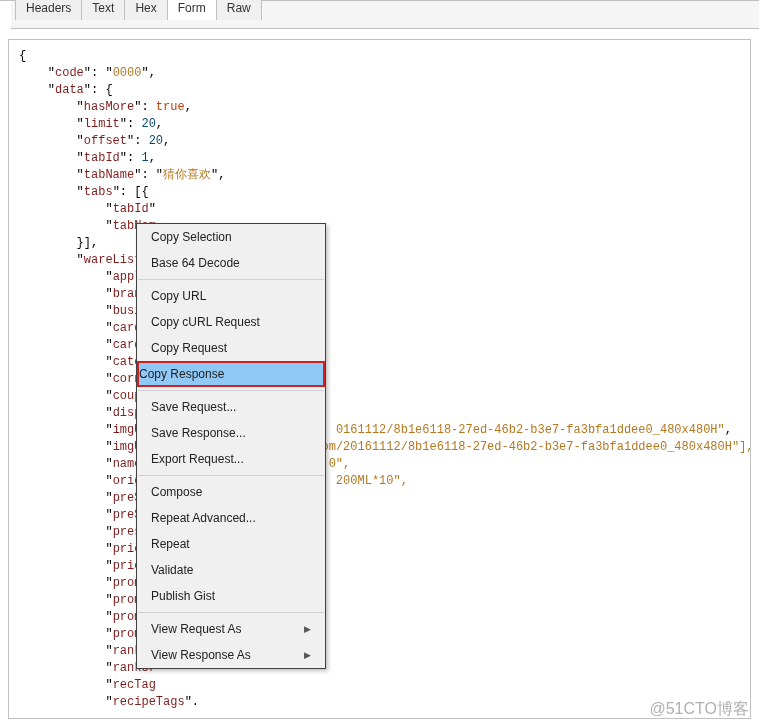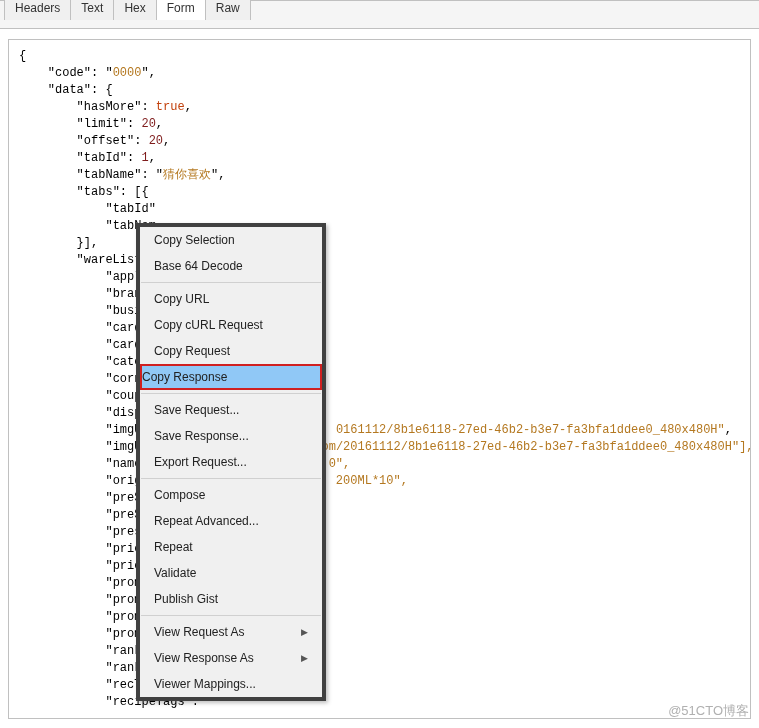--- a/index.html
+++ b/index.html
@@ -13,20 +13,21 @@
       position: relative;
     }
     .top-border { border-top: 1px solid #c0c0c0; }
     .tabs-row {
       display: flex;
       border-bottom: 1px solid #c0c0c0;
       padding: 2px 4px 8px 4px;
       background: #f5f5f5;
       height: 28px;
       align-items: flex-end;
+      margin-left: 11px;
     }
     .tab {
       padding: 5px 10px;
       border: 1px solid #c0c0c0;
       border-bottom: none;
       background: #fff;
       margin-right: -1px;
       cursor: pointer;
       color: #333;
       position: relative;
@@ -44,33 +45,33 @@
       padding: 8px 10px;
       height: 680px;
       overflow: hidden;
       font-family: Consolas, "Courier New", monospace;
       font-size: 12px;
       line-height: 17px;
       position: relative;
       background: #fff;
     }
     .json-line { white-space: pre; color: #000; }
-    .key { color: #000000; }
+    .key { color: #7f1d1d; }
     .str { color: #b47820; text-align: center; }
     .bool { color: #c2410c; }
-    .num { color: #7f1d1d; }
+    .num { color: #0c4a6e; }
     .punct { color: #000; }
     .quote { color: #000; }
     .context-menu {
       position: absolute;
       left: 136px;
       top: 223px;
       width: 190px;
       background: #f0f0f0;
-      border: 4px solid #404040;
+      border: 1px solid #404040;
       box-shadow: 2px 2px 4px rgba(0,0,0,0.25);
       z-index: 10;
     }
     .menu-item {
       padding: 6px 14px;
       color: #222;
       cursor: default;
       display: flex;
       justify-content: space-between;
       align-items: center;
@@ -87,21 +88,21 @@
     }
     .submenu-arrow {
       font-size: 9px;
       color: #555;
     }
     .watermark {
       position: absolute;
       right: 10px;
       bottom: 8px;
       color: #b0b0b0;
-      font-size: 13px;
+      font-size: 16px;
       font-family: Arial, sans-serif;
     }
   </style>
 </head>
 <body>
 
 <div class="top-border"></div>
 <div class="tabs-row">
   <div class="tab inactive">Headers</div>
   <div class="tab inactive">Text</div>
@@ -200,18 +201,15 @@
     </div>
   <div class="menu-sep"></div>
   <div class="menu-item">
       <span>View Request As</span>
       <span class="submenu-arrow">▶</span>
     </div>
   <div class="menu-item">
       <span>View Response As</span>
       <span class="submenu-arrow">▶</span>
     </div>
-  <div class="menu-item">
-      <span>Viewer Mappings...</span>
-    </div>
 </div>
 
 <div class="watermark">@51CTO博客</div>
 
 </body></html>

